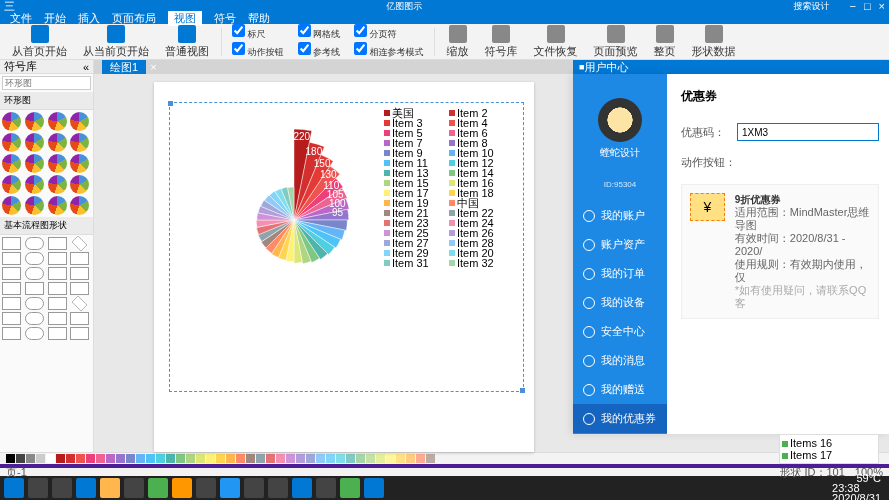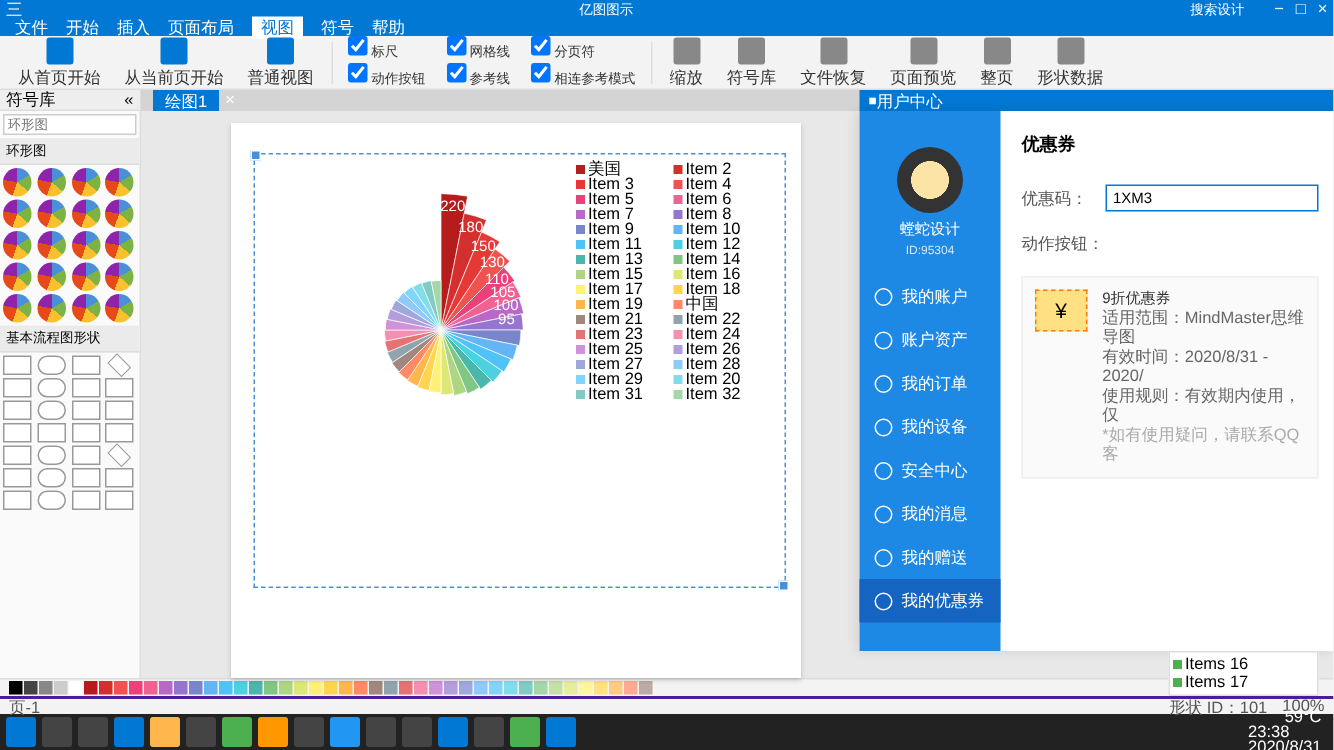--- a/index.html
+++ b/index.html
@@ -36,38 +36,38 @@
 .sel-handles::before{left:-3px;top:-3px}.sel-handles::after{right:-3px;bottom:-3px}
 .chart{position:absolute;left:100px;top:60px;width:200px;height:200px}
 .legend{position:absolute;left:290px;top:48px;width:130px;font-size:8px;line-height:10px;display:flex;flex-wrap:wrap}
 .legend-col{width:50%}
 .lg-item{display:flex;align-items:center;margin-bottom:0}
 .lg-sw{width:6px;height:6px;margin-right:2px;flex-shrink:0}
 .userpanel{position:absolute;left:573px;top:60px;width:316px;height:380px;background:#fff;box-shadow:-2px 0 8px rgba(0,0,0,0.1);display:flex}
 .up-head{position:absolute;left:573px;top:60px;width:316px;height:14px;background:#0078d4;color:#fff;font-size:9px;display:flex;align-items:center;padding:0 6px}
 .up-side{width:112px;background:#1e88e5;color:#fff;display:flex;flex-direction:column;align-items:center;padding-top:14px}
 .avatar{width:44px;height:44px;border-radius:50%;background:radial-gradient(circle,#fce4a6 40%,#333 41%);margin:10px 0 4px}
-.up-name{font-size:10px;margin-bottom:2px}
+.up-name{font-size:10px;margin-bottom:20px}
 .up-id{font-size:8px;opacity:0.8;margin-bottom:12px}
 .up-menu{width:100%;font-size:10px}
 .up-mi{padding:7px 10px;display:flex;align-items:center;gap:6px;cursor:pointer}
 .up-mi.active{background:#1565c0}
 .up-mi .mico{width:12px;height:12px;border:1px solid #fff;border-radius:50%}
 .up-main{flex:1;padding:14px 10px 10px 14px}
 .up-title{font-size:12px;font-weight:bold;margin-bottom:18px}
 .up-row{display:flex;align-items:center;margin-bottom:14px;font-size:10px}
 .up-row label{width:56px;color:#555}
 .up-row input{flex:1;height:18px;border:1px solid #0078d4;padding:0 4px;font-size:10px}
 .coupon{margin-top:8px;background:#fafafa;border:1px solid #eee;padding:8px;display:flex;gap:10px}
 .cp-ico{width:40px;height:28px;background:#ffe082;border:1px dashed #f57f17;display:flex;align-items:center;justify-content:center;font-size:14px}
 .cp-txt{font-size:9px;color:#666;line-height:13px}
-.cp-txt .ct{font-size:10px;color:#333;font-weight:normal}
+.cp-txt .ct{font-size:10px;color:#333;font-weight:bold}
 .colorbar{height:12px;display:flex;align-items:center;padding:0 6px;gap:1px;background:#f3f3f3;border-top:1px solid #ddd}
 .csw{width:9px;height:9px}
-.statusbar{height:12px;background:#f3f3f3;border-top:2px solid #4c1d95;display:flex;align-items:center;padding:0 6px;font-size:9px;color:#555;justify-content:space-between}
+.statusbar{height:12px;background:#f3f3f3;border-top:4px solid #4c1d95;display:flex;align-items:center;padding:0 6px;font-size:9px;color:#555;justify-content:space-between}
 .taskbar{height:24px;background:#222;display:flex;align-items:center;padding:0 4px;gap:4px}
 .tb-ico{width:20px;height:20px;background:#444;border-radius:2px}
 .tb-right{margin-left:auto;color:#fff;font-size:9px;text-align:right;line-height:10px;padding-right:4px}
 .mini-legend{position:absolute;right:10px;bottom:36px;background:#fff;border:1px solid #ddd;padding:2px;font-size:8px;width:100px}
 </style>
 </head>
 <body>
 
 <div class="titlebar">
   <span>三</span>

